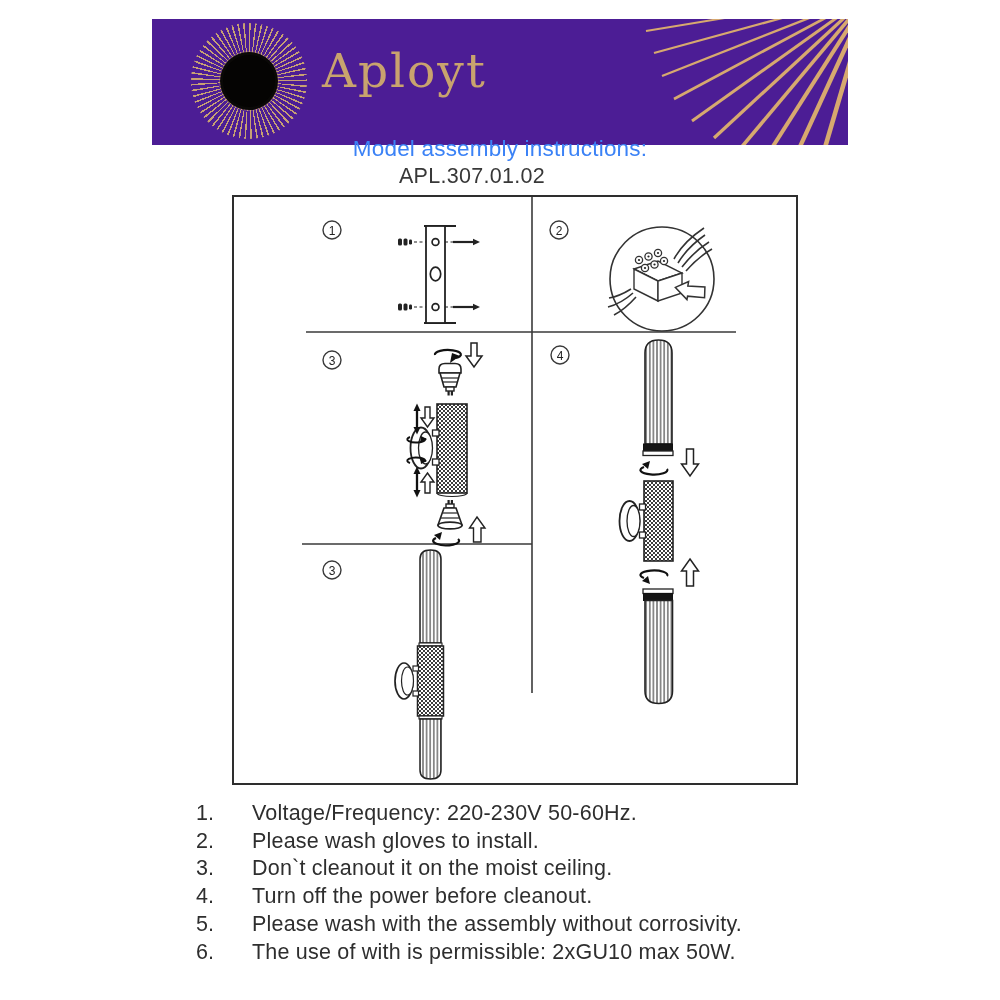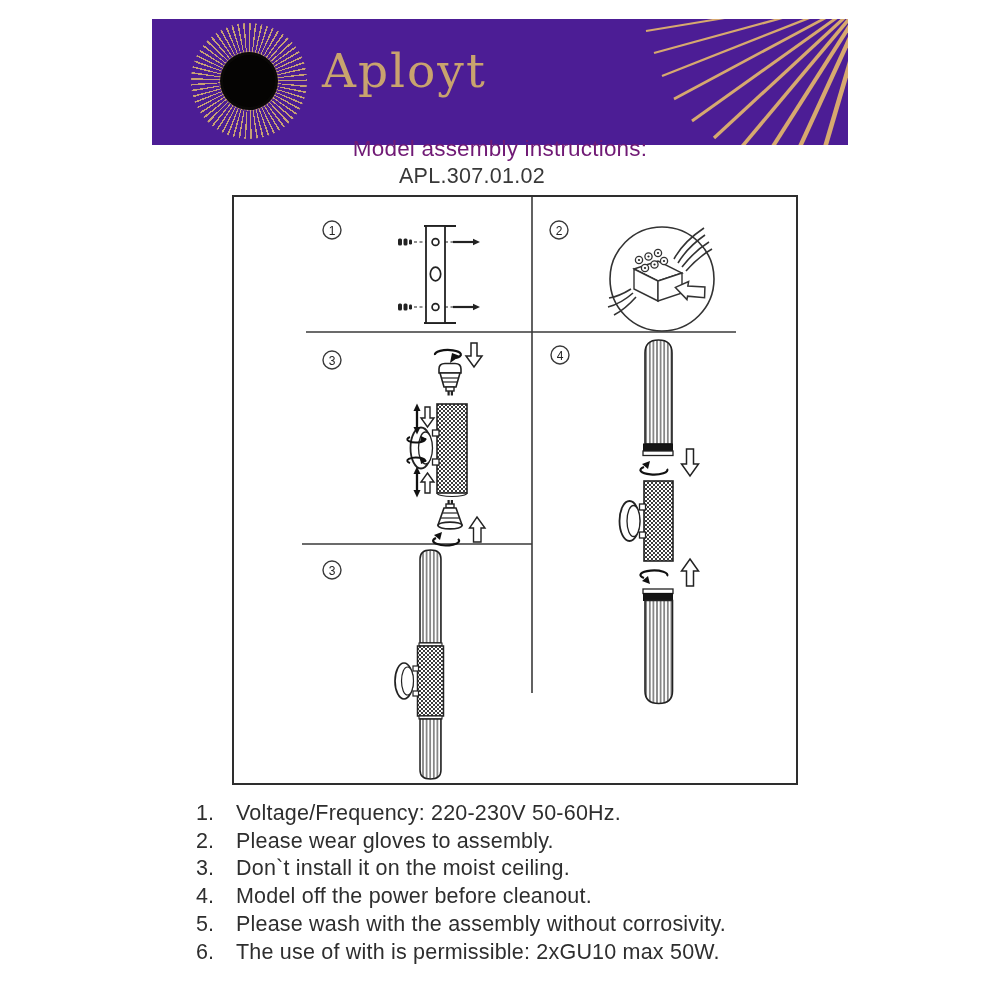--- a/index.html
+++ b/index.html
@@ -22,36 +22,36 @@
   }
   .brand{
     position:absolute;left:170px;top:24px;
     font-family:"DejaVu Serif", serif;font-size:47px;font-weight:400;
     color:#c9a36e;letter-spacing:2px;
   }
   .rays{position:absolute;right:0;top:0;}
   
   .title-1{
     position:absolute;left:0;top:136px;width:1000px;text-align:center;
-    font-size:22.5px;font-weight:500;color:#701a75;letter-spacing:.2px;
+    font-size:22.5px;font-weight:500;color:#3b82f6;letter-spacing:.2px;
   }
   .title-2{
     position:absolute;left:0;top:164px;width:944px;text-align:center;
     font-size:21.5px;font-weight:500;color:#383838;letter-spacing:.3px;
   }
   
   .diagram-box{
     position:absolute;left:232px;top:195px;width:562px;height:586px;
     border:2px solid #2e2e2e;background:#ffffff;
   }
   
   .instructions{position:absolute;left:196px;top:800px;width:660px;}
   .instr-row{display:flex;font-size:21.5px;line-height:27.7px;color:#2e2e2e;}
   .instr-num{width:40px;flex:0 0 40px;}
-  .instr-text{flex:1;letter-spacing:.2px;}
+  .instr-text{flex:1;letter-spacing:.2px;margin-left:16px;}
   svg text{font-family:"Liberation Sans", sans-serif;}
 </style>
 </head>
 <body>
 
 <div class="banner">
   <div class="sunburst"></div>
   <div class="sunburst-core"></div>
   <div class="brand">Aployt</div>
   <svg class="rays" width="230" height="126" viewBox="0 0 230 126">
@@ -258,29 +258,29 @@
 </svg>
 </div>
 
 <div class="instructions">
   <div class="instr-row">
     <span class="instr-num">1.</span>
     <span class="instr-text">Voltage/Frequency: 220-230V 50-60Hz.</span>
   </div>
   <div class="instr-row">
     <span class="instr-num">2.</span>
-    <span class="instr-text">Please wear gloves to assembly.</span>
+    <span class="instr-text">Please wash gloves to install.</span>
   </div>
   <div class="instr-row">
     <span class="instr-num">3.</span>
-    <span class="instr-text">Don`t install it on the moist ceiling.</span>
+    <span class="instr-text">Don`t cleanout it on the moist ceiling.</span>
   </div>
   <div class="instr-row">
     <span class="instr-num">4.</span>
-    <span class="instr-text">Model off the power before cleanout.</span>
+    <span class="instr-text">Turn off the power before cleanout.</span>
   </div>
   <div class="instr-row">
     <span class="instr-num">5.</span>
     <span class="instr-text">Please wash with the assembly without corrosivity.</span>
   </div>
   <div class="instr-row">
     <span class="instr-num">6.</span>
     <span class="instr-text">The use of with is permissible: 2xGU10 max 50W.</span>
   </div>
 </div>

